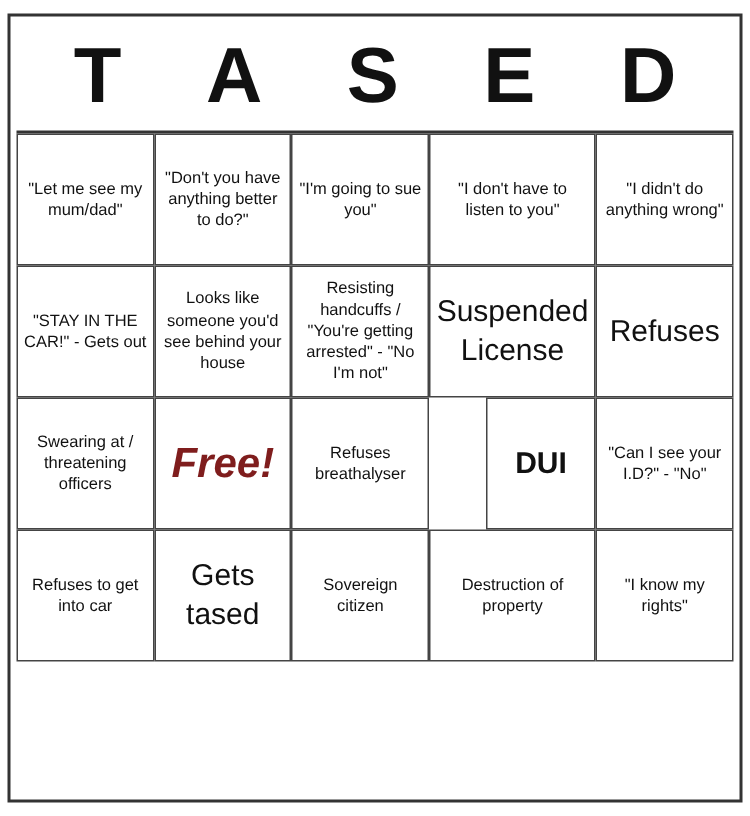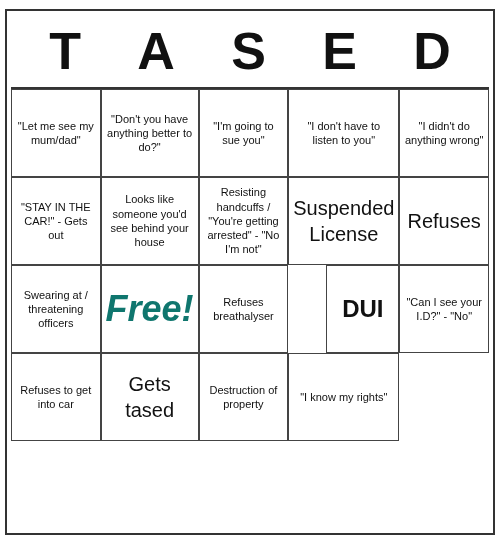--- a/index.html
+++ b/index.html
@@ -41,31 +41,31 @@
       display: flex;
       align-items: center;
       justify-content: center;
       text-align: center;
       padding: 4px;
       font-size: 11px;
       line-height: 1.3;
       color: #111;
     }
     .bingo-cell.free {
-      font-size: 36px;
+      font-size: 28px;
       font-weight: bold;
-      color: #0f766e;
+      color: #7f1d1d;
       font-style: italic;
     }
     .bingo-cell.large-text {
       font-size: 20px;
       font-weight: normal;
     }
     .bingo-cell.xl-text {
-      font-size: 24px;
+      font-size: 20px;
       font-weight: bold;
       margin-left: 38px;
     }
   </style>
 </head>
 <body>
 
 <div class="bingo-card">
   <div class="bingo-title">
 
@@ -87,16 +87,17 @@
       <div class="bingo-cell">Resisting handcuffs / "You're getting arrested" - "No I'm not"</div>
       <div class="bingo-cell large-text">Suspended License</div>
       <div class="bingo-cell large-text">Refuses</div>
       <div class="bingo-cell">Swearing at / threatening officers</div>
       <div class="bingo-cell free">Free!</div>
       <div class="bingo-cell">Refuses breathalyser</div>
       <div class="bingo-cell xl-text">DUI</div>
       <div class="bingo-cell">"Can I see your I.D?" - "No"</div>
       <div class="bingo-cell">Refuses to get into car</div>
       <div class="bingo-cell large-text">Gets tased</div>
+      <div class="bingo-cell">Sovereign citizen</div>
       <div class="bingo-cell">Destruction of property</div>
       <div class="bingo-cell">"I know my rights"</div>
     </div>
 </div>
 
 </body></html>

